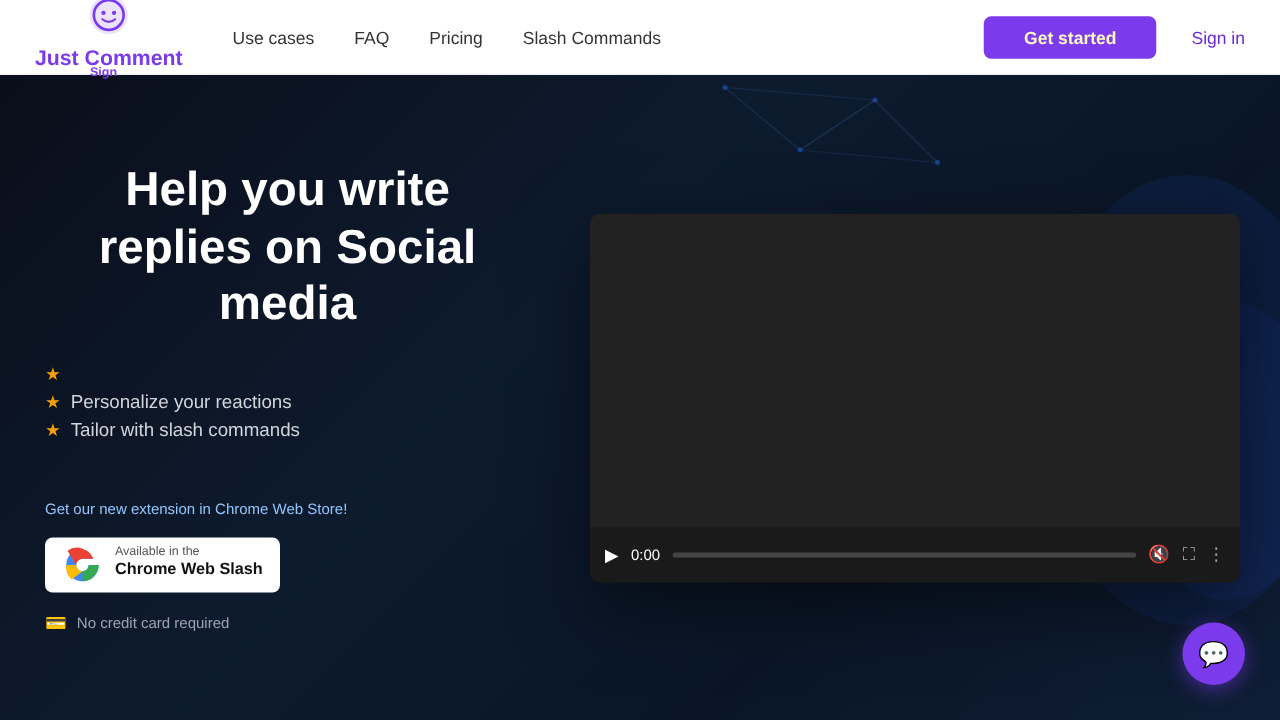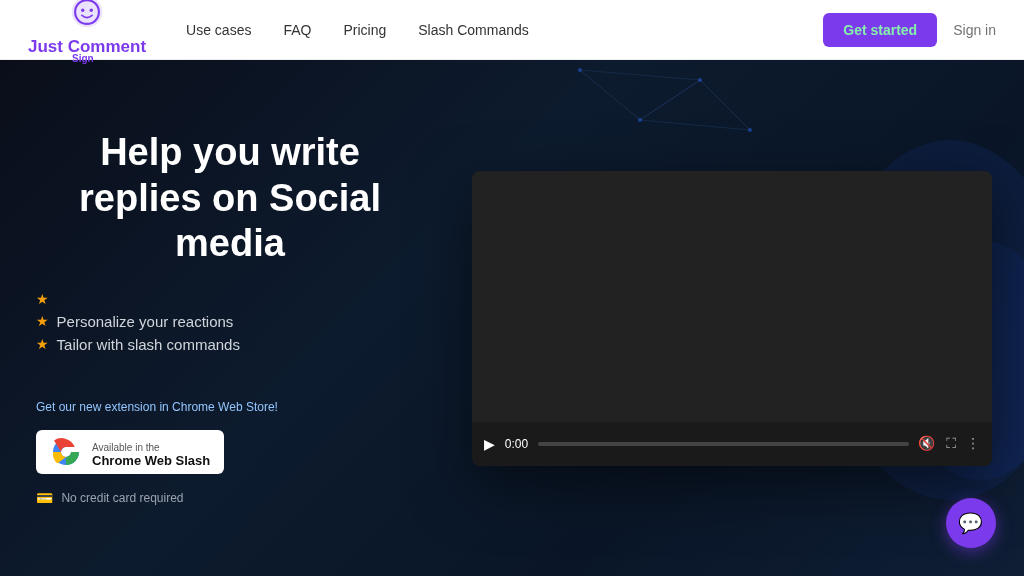--- a/index.html
+++ b/index.html
@@ -57,32 +57,33 @@
       text-decoration: none;
       cursor: pointer;
     }
     .nav-actions {
       display: flex;
       align-items: center;
       gap: 16px;
     }
     .btn-get-started {
       background: #7c3aed;
-      color: #86efac;
+      color: #fef9c3;
       border: none;
       border-radius: 6px;
-      padding: 9px 20px;
+      padding: 9px 32px;
       font-size: 14px;
       font-weight: 600;
       cursor: pointer;
     }
     .sign-in {
       font-size: 14px;
-      color: #737373;
-      cursor: pointer;
+      color: #6d28d9;
+      cursor: pointer;
+      margin-left: 12px;
     }
 
     
     .hero {
       position: relative;
       width: 1024px;
       height: 516px;
       background: linear-gradient(135deg, #0a0e1a 0%, #0d1b2e 40%, #0a1628 70%, #0f1e35 100%);
       overflow: hidden;
       display: flex;
@@ -140,21 +141,21 @@
       font-size: 14px;
       font-weight: 700;
       cursor: pointer;
       white-space: nowrap;
     }
     .chrome-badge {
       background: #fff;
       border-radius: 6px;
       padding: 6px 14px;
       display: flex;
-      align-items: flex-end;
+      align-items: flex-start;
       gap: 10px;
       cursor: pointer;
       min-width: 155px;
     }
     .chrome-icon {
       width: 32px;
       height: 32px;
     }
     .chrome-badge-text {
       display: flex;

